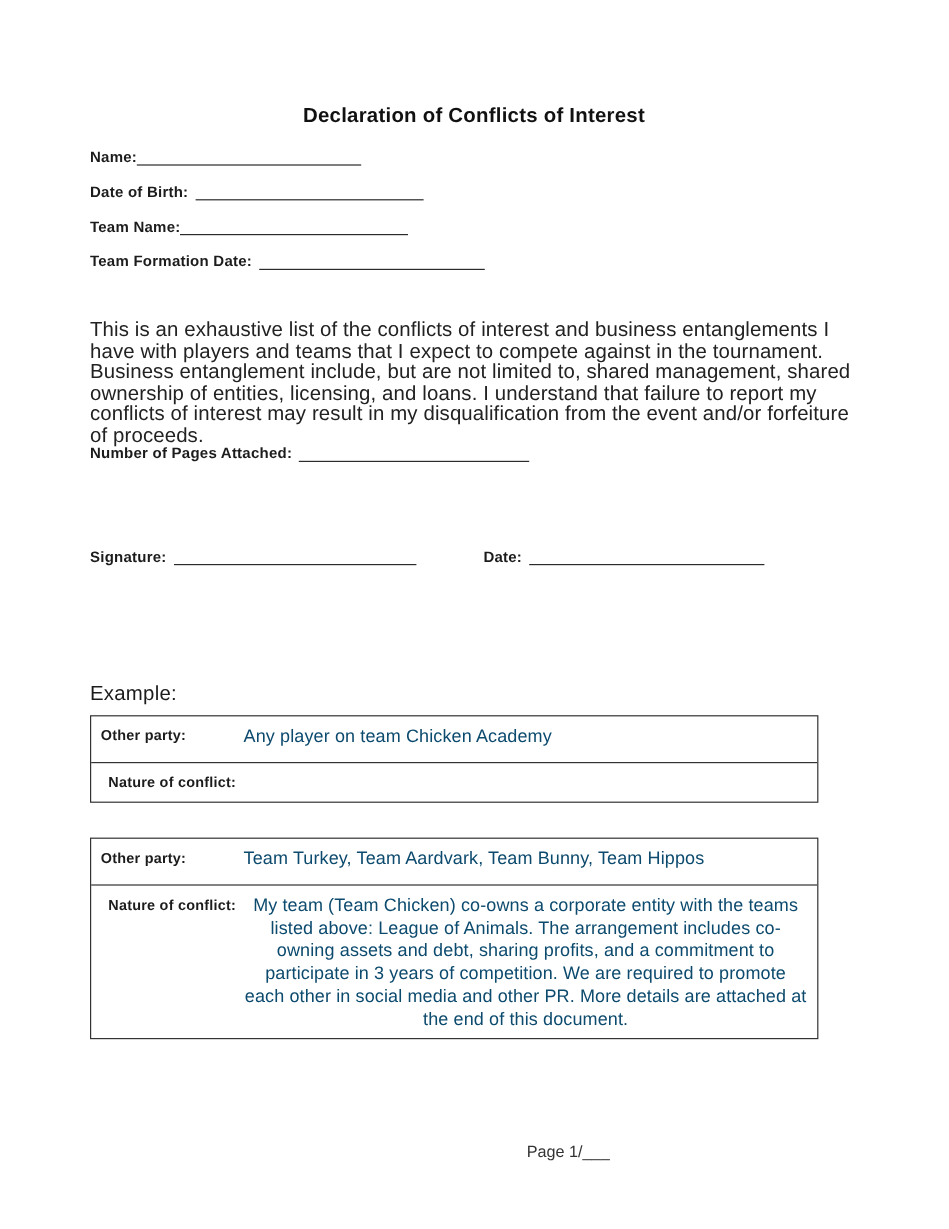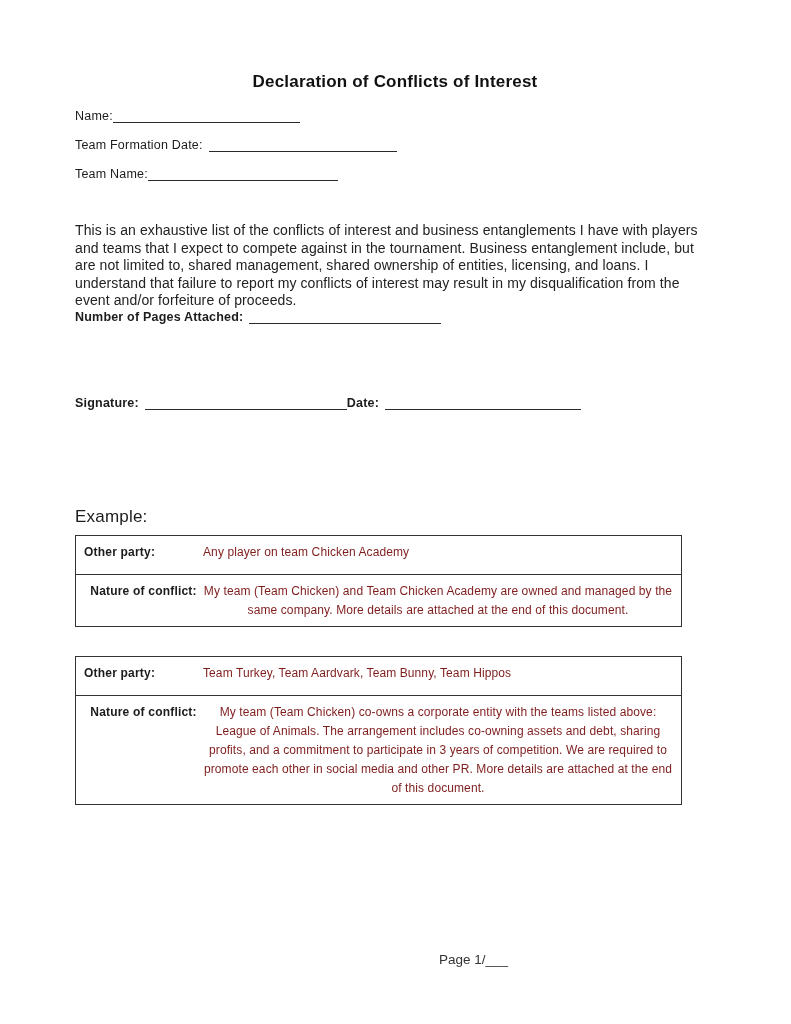--- a/index.html
+++ b/index.html
@@ -7,58 +7,58 @@
     padding: 0;
     background: #ffffff;
   }
   .page {
     position: relative;
     width: 791px;
     height: 1024px;
     margin: 0 auto;
     background: #ffffff;
     box-sizing: border-box;
-    padding: 0 76px 0 75px;
+    padding: 15px 76px 0 75px;
     font-family: "Liberation Sans", "DejaVu Sans", sans-serif;
     color: #1c1c1c;
     overflow: hidden;
   }
   .doc-title {
     margin-top: 72px;
     text-align: center;
     font-size: 17px;
     font-weight: bold;
     letter-spacing: 0.2px;
     color: #111;
   }
   .field-rows { margin-top: 17px; }
   .field-row {
     height: 15px;
     margin-bottom: 14px;
     font-size: 12.5px;
-    font-weight: normal;
+    font-weight: bold;
     letter-spacing: 0.2px;
     white-space: nowrap;
   }
   .blank-line {
     display: inline-block;
     border-bottom: 1.5px solid #2b2b2b;
     height: 12px;
     vertical-align: -3px;
   }
   .line-name { width: 187px; }
   .line-dob { width: 190px; margin-left: 6px; }
   .line-teamname { width: 190px; }
   .line-teamdate { width: 188px; margin-left: 6px; }
   .line-pages { width: 192px; margin-left: 6px; }
   .line-signature { width: 202px; margin-left: 6px; }
   .line-date { width: 196px; margin-left: 6px; }
   .declaration {
     margin-top: 40px;
-    font-size: 14px;
+    font-size: 17px;
     line-height: 17.5px;
     letter-spacing: 0.1px;
     color: #222;
     text-align: left;
   }
   .pages-row {
     font-size: 12.5px;
     font-weight: bold;
     letter-spacing: 0.2px;
     height: 16px;
@@ -67,21 +67,21 @@
   .sign-row {
     margin-top: 69px;
     display: flex;
     align-items: center;
     font-size: 12.5px;
     font-weight: bold;
     letter-spacing: 0.2px;
     height: 16px;
     white-space: nowrap;
   }
-  .date-group { }
+  .date-group { margin-left: 56px; }
   .example-label {
     margin-top: 96px;
     font-size: 17px;
     letter-spacing: 0.2px;
     height: 15px;
   }
   .conflict-table {
     margin-top: 13px;
     border: 1.5px solid #333;
     width: 607px;
@@ -99,24 +99,24 @@
     flex: 0 0 119px;
     padding: 7px 0 6px 8px;
     font-size: 12px;
     font-weight: bold;
     letter-spacing: 0.2px;
     line-height: 19px;
   }
   .ct-value {
     flex: 1 1 auto;
     padding: 7px 8px 6px 0;
-    font-size: 12px;
+    font-size: 15px;
     line-height: 19px;
     letter-spacing: 0.1px;
-    color: #7f1d1d;
+    color: #0c4a6e;
   }
   .footer {
     position: absolute;
     left: 0;
     right: 0;
     top: 952px;
     text-align: center;
     font-size: 13.5px;
     color: #333;
   }
@@ -127,24 +127,27 @@
 
 <div class="page">
 
   <div class="doc-title">Declaration of Conflicts of Interest</div>
 
   <div class="field-rows">
     <div class="field-row">
       <span>Name:</span><span class="blank-line line-name"></span>
     </div>
     <div class="field-row">
-      <span>Team Formation Date:</span><span class="blank-line line-teamdate"></span>
+      <span>Date of Birth:</span><span class="blank-line line-dob"></span>
     </div>
     <div class="field-row">
       <span>Team Name:</span><span class="blank-line line-teamname"></span>
+    </div>
+    <div class="field-row">
+      <span>Team Formation Date:</span><span class="blank-line line-teamdate"></span>
     </div>
   </div>
 
   <div class="declaration">This is an exhaustive list of the conflicts of interest and business entanglements I have with players and teams that I expect to compete against in the tournament. Business entanglement include, but are not limited to, shared management, shared ownership of entities, licensing, and loans. I understand that failure to report my conflicts of interest may result in my disqualification from the event and/or forfeiture of proceeds.</div>
 
   <div class="pages-row">
     <span>Number of Pages Attached:</span><span class="blank-line line-pages"></span>
   </div>
 
   <div class="sign-row">
@@ -158,21 +161,20 @@
 
   <div class="example-label">Example:</div>
 
   <div class="conflict-table">
     <div class="ct-row ct-row-first">
       <div class="ct-label">Other party:</div>
       <div class="ct-value">Any player on team Chicken Academy</div>
     </div>
     <div class="ct-row ct-row-divider">
       <div class="ct-label">Nature of conflict:</div>
-      <div class="ct-value">My team (Team Chicken) and Team Chicken Academy are owned and managed by the same company. More details are attached at the end of this document.</div>
     </div>
   </div>
 
   <div class="conflict-table">
     <div class="ct-row ct-row-first">
       <div class="ct-label">Other party:</div>
       <div class="ct-value">Team Turkey, Team Aardvark, Team Bunny, Team Hippos</div>
     </div>
     <div class="ct-row ct-row-divider">
       <div class="ct-label">Nature of conflict:</div>

